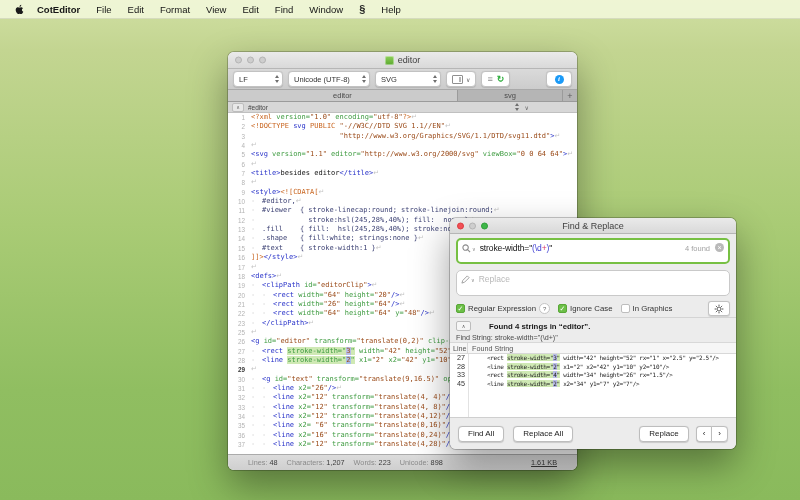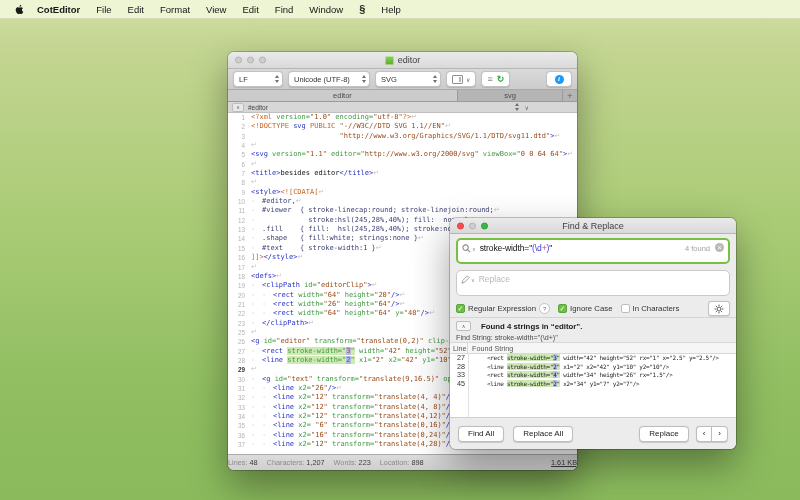--- a/index.html
+++ b/index.html
@@ -79,21 +79,21 @@
   .c-k{color:#c8641e;}
   .c-p{color:#111;}
   .c-s{color:#3a3f72;}
   .c-ret{color:#c4c4c4;font-family:"DejaVu Sans",sans-serif;}
   .c-tab{color:#c4c4c4;display:inline-block;width:11px;}
   .c-hm{background:#cfe9b4;}
   .c-hg{background:#b9bce8;}
   .c-hg2{background:#a8bfec;}
   
   .statusbar{flex:0 0 15px;background:linear-gradient(#dcdcdc,#cfcfcf);border-top:1px solid #ababab;
-    display:flex;align-items:center;gap:9px;padding:0 0;font-size:7.3px;}
+    display:flex;align-items:center;gap:9px;padding:0 20px;font-size:7.3px;}
   .st-label{color:#8a8a8a;}
   .st-value{color:#3c3c3c;margin-left:2px;}
   .st-size{margin-left:auto;color:#3c3c3c;text-decoration:underline;}
   
   #find-win{left:450px;top:218px;width:286px;height:231px;background:#ececec;display:flex;flex-direction:column;z-index:10;}
   #find-win .titlebar{height:15px;flex:0 0 15px;}
   .find-body{flex:0 0 83px;padding:4px 6px 0 6px;box-sizing:border-box;}
   .field{background:#fff;border-radius:5px;display:flex;align-items:flex-start;padding:3px 4px;box-sizing:border-box;position:relative;}
   .find-field{height:26px;border:2px solid #77c043;}
   .replace-field{height:26px;border:1px solid #c9c9c9;margin-top:6px;}
@@ -109,21 +109,21 @@
   .opts{display:flex;align-items:center;gap:8px;margin-top:5px;font-size:7.8px;color:#333;}
   .opt{display:flex;align-items:center;gap:3px;}
   .cb{width:9px;height:9px;border-radius:2px;box-sizing:border-box;border:1px solid #bdbdbd;background:#fff;
     color:#fff;font-size:7px;line-height:8px;text-align:center;}
   .cb.on{background:#6cbf47;border-color:#58a737;}
   .helpbtn{width:9px;height:9px;border-radius:50%;border:1px solid #c4c4c4;background:#fff;color:#666;
     font-size:6px;display:flex;align-items:center;justify-content:center;}
   .gear-btn{margin-left:auto;width:20px;height:13px;background:#fff;border:1px solid #c2c2c2;border-radius:3px;
     display:flex;align-items:center;justify-content:center;box-shadow:0 .5px 1px rgba(0,0,0,.12);}
   .result-head{flex:0 0 23px;border-top:1px solid #d4d4d4;padding:3px 6px 0 6px;box-sizing:border-box;}
-  .sum-row{display:flex;align-items:center;gap:10px;}
+  .sum-row{display:flex;align-items:center;gap:18px;}
   .dis-btn{font-size:5px;color:#666;border:1px solid #bdbdbd;border-radius:2px;background:#f6f6f6;
     width:13px;height:8px;display:flex;align-items:center;justify-content:center;}
   .sum-text{font-size:7.8px;font-weight:bold;color:#1a1a1a;}
   .findstr{font-size:7.2px;color:#4a4a4a;margin-top:2px;}
   .rtable-head{flex:0 0 10px;background:#f6f6f6;border-top:1px solid #d8d8d8;border-bottom:1px solid #d8d8d8;
     display:flex;font-size:7.2px;color:#555;align-items:center;}
   .rh-line{flex:0 0 18px;padding-left:3px;box-sizing:border-box;border-right:1px solid #d8d8d8;height:100%;display:flex;align-items:center;}
   .rh-found{padding-left:4px;}
   .rrows{flex:1;background:#fff;position:relative;overflow:hidden;}
   .col-div{position:absolute;left:18px;top:0;bottom:0;width:1px;background:#e2e2e2;}
@@ -372,21 +372,21 @@
         <div class="cl">
           <span class="ln">37</span>
           <span class="lc"><span class="c-tab">-</span><span class="c-tab">-</span><span class="c-t">&lt;line</span><span> </span><span class="c-a">x2=</span><span class="c-v">"12"</span><span> </span><span class="c-a">transform=</span><span class="c-v">"translate(4,28)"</span><span class="c-t">/&gt;</span><span class="c-ret">↵</span></span>
         </div>
       </div>
     <div class="statusbar">
       <span id="status-items" style="display:flex;gap:9px;">
           <span><span class="st-label">Lines:</span><span class="st-value">48</span></span>
           <span><span class="st-label">Characters:</span><span class="st-value">1,207</span></span>
           <span><span class="st-label">Words:</span><span class="st-value">223</span></span>
-          <span><span class="st-label">Location:</span><span class="st-value">898</span></span>
+          <span><span class="st-label">Unicode:</span><span class="st-value">898</span></span>
         </span>
       <span class="st-size">1.61 KB</span>
     </div>
   </div>
 
   <div class="win" id="find-win">
     <div class="titlebar">
       <span class="lights">
         <span class="light red"></span>
         <span class="light dim"></span>
@@ -421,21 +421,21 @@
             <span class="cb on">✓</span>
             <span>Regular Expression</span>
             <span class="helpbtn">?</span>
           </span>
           <span class="opt">
             <span class="cb on">✓</span>
             <span>Ignore Case</span>
           </span>
           <span class="opt">
             <span class="cb"></span>
-            <span>In Characters</span>
+            <span>In Graphics</span>
           </span>
           <span class="gear-btn">
           <svg width="10" height="10" viewBox="0 0 16 16">
               <g stroke="#555" stroke-width="1.6" fill="none">
                 <circle cx="8" cy="8" r="3.2"></circle>
                 <path d="M8 1v2.2M8 12.8V15M1 8h2.2M12.8 8H15M3 3l1.6 1.6M11.4 11.4L13 13M13 3l-1.6 1.6M4.6 11.4L3 13"></path>
               </g>
             </svg>
         </span>
       </div>

